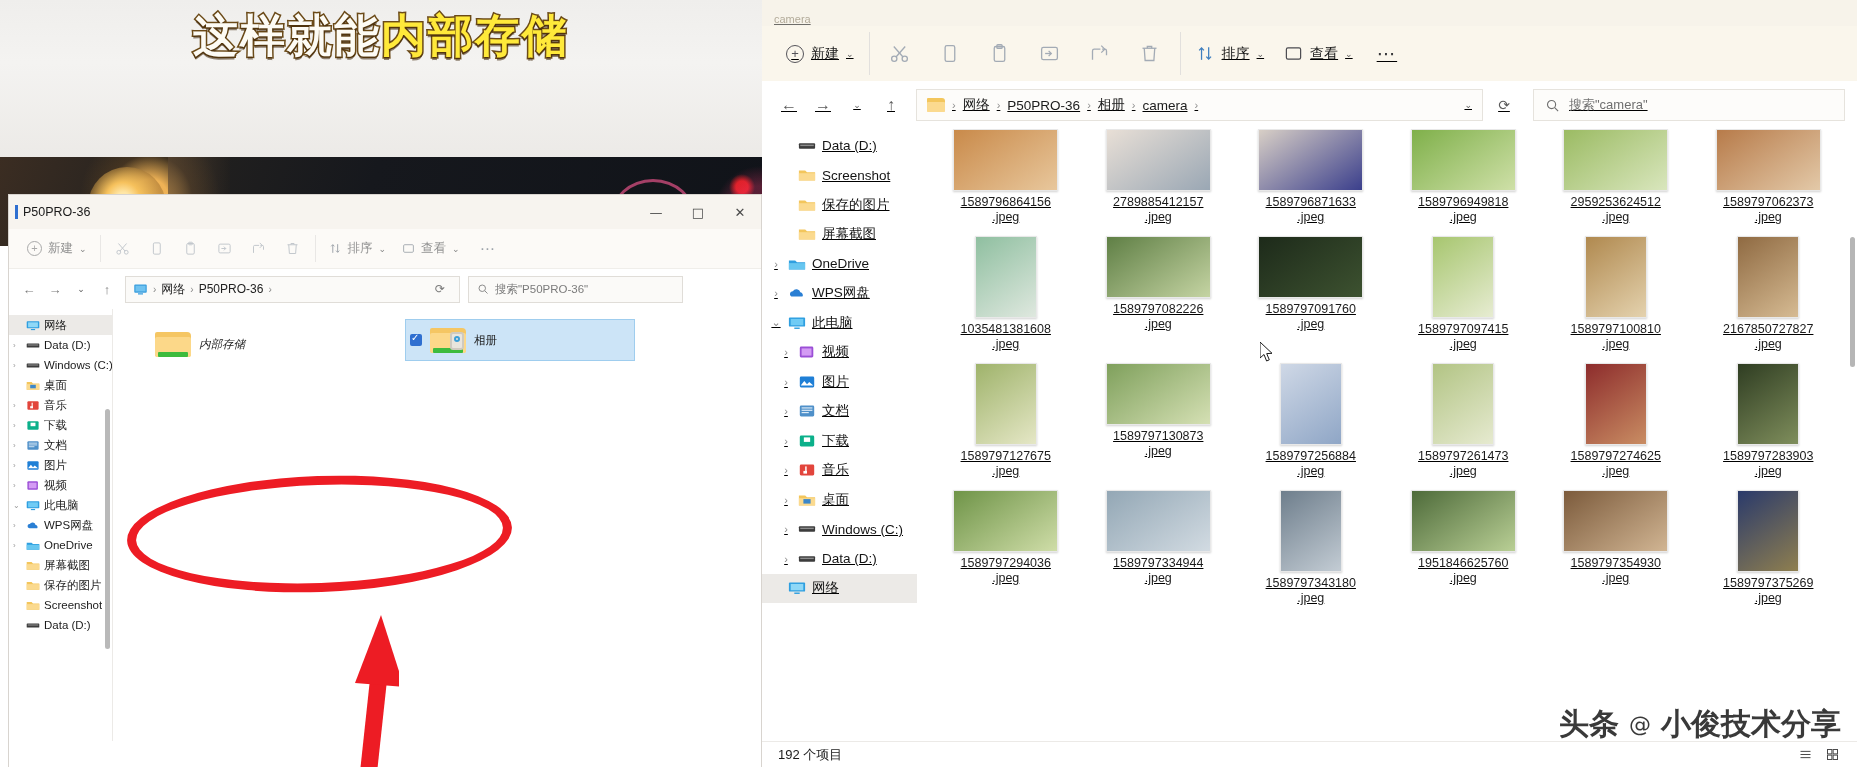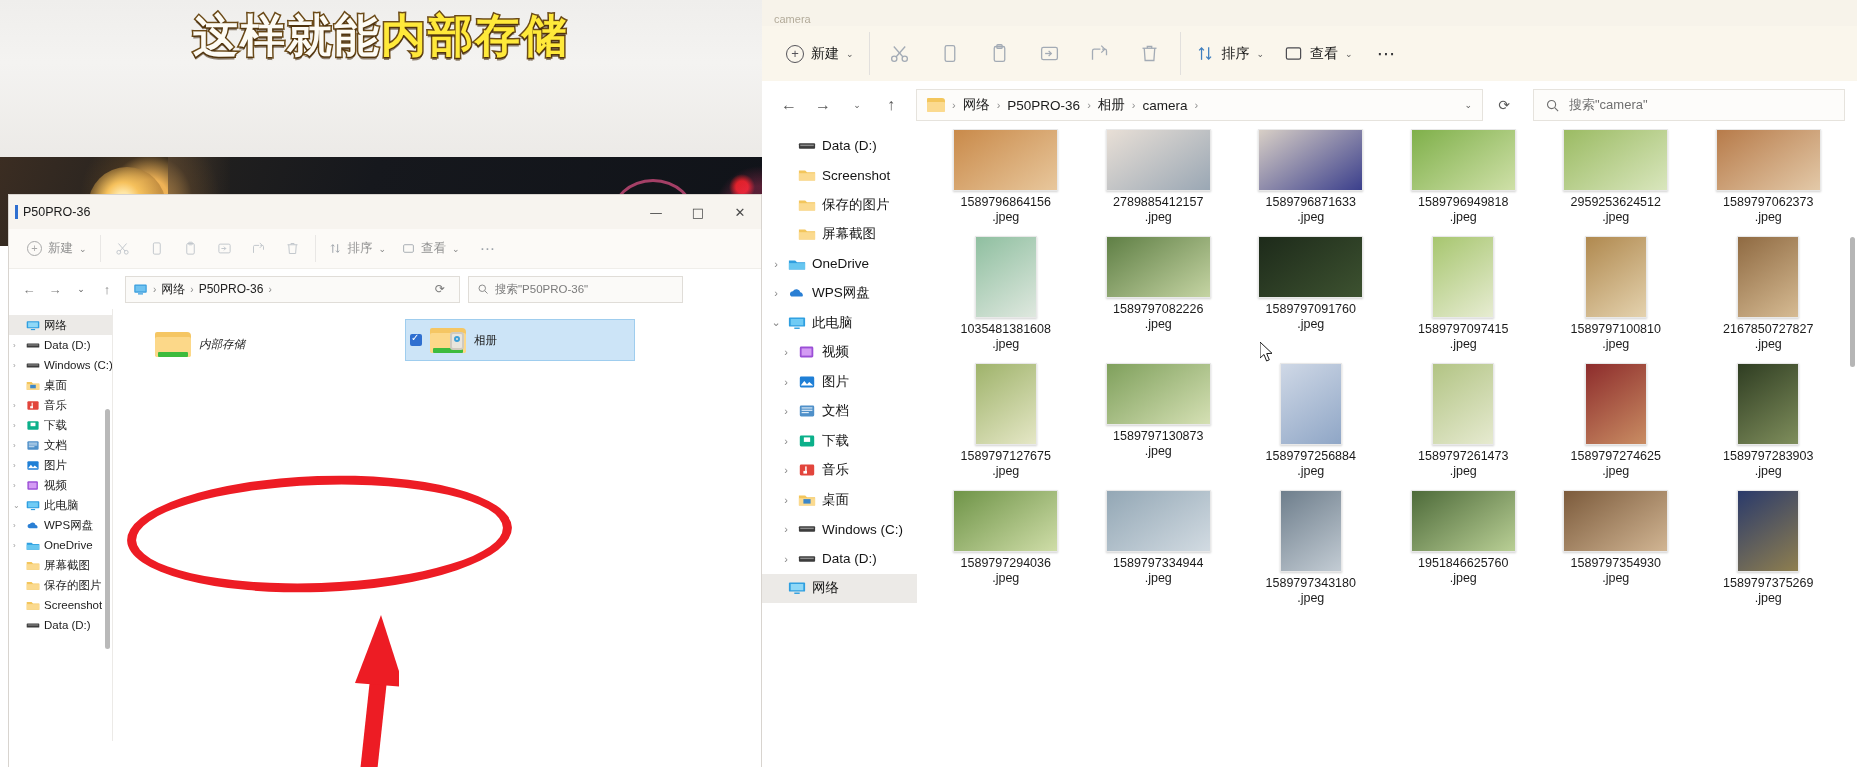--- a/index.html
+++ b/index.html
@@ -153,21 +153,21 @@
   .ellipse {
     position: absolute; left: 118px; top: 281px; width: 385px; height: 116px;
     border: 9px solid #ed1c24; border-radius: 50%;
     transform: rotate(-2deg);
   }
   .arrow { position: absolute; left: 300px; top: 420px; width: 90px; height: 190px; }
 
   
   .win-right {
     position: absolute; left: 762px; top: 0; width: 1095px; height: 767px;
-    background: #ffffff; overflow: hidden;
+    background: #ffffff; overflow: hidden; text-decoration: underline;
   }
   .wr-title {
     height: 26px; background: #f7f3ea;
     display: flex; align-items: flex-end; padding-left: 12px;
   }
   .wr-title .tab {
     font-size: 11px; color: #7a6f57; opacity: .55; padding-bottom: 1px;
   }
   .wr-toolbar {
     height: 55px; background: #faf6ec;
@@ -695,20 +695,36 @@
               </div>
             </div>
           </div>
         <svg class="cursor-arrow" viewBox="0 0 14 20">
           <polygon points="0,0 0,16 4,12.5 6.6,19 9.3,17.8 6.7,11.6 12,11.3" fill="#ffffff" stroke="#1a1a1a" stroke-width="1"></polygon>
         </svg>
         <div class="right-scroll"></div>
       </div>
     </div>
 
+    <div class="statusbar">
+      <span>192 个项目</span>
+      <span class="right">
+        <svg width="17" height="15" viewBox="0 0 24 24" fill="none" stroke="#4a4a4a" stroke-width="1.6">
+            <line x1="4" y1="7" x2="20" y2="7"></line>
+            <line x1="4" y1="12" x2="20" y2="12"></line>
+            <line x1="4" y1="17" x2="20" y2="17"></line>
+          </svg>
+        <svg width="17" height="15" viewBox="0 0 24 24" fill="none" stroke="#4a4a4a" stroke-width="1.6">
+            <rect x="4" y="4" width="7" height="7"></rect>
+            <rect x="13" y="4" width="7" height="7"></rect>
+            <rect x="4" y="13" width="7" height="7"></rect>
+            <rect x="13" y="13" width="7" height="7"></rect>
+          </svg>
+      </span>
+    </div>
   </div>
 
   <div class="win-left">
 
     <div class="wl-title titlebar-row">
       <div class="accentbar"></div>
       <div class="tname">P50PRO-36</div>
       <div class="win-controls">
         <div class="win-btn">—</div>
         <div class="win-btn">□</div>
@@ -975,14 +991,19 @@
         </div>
     </div>
 
     <div class="ellipse"></div>
     <svg class="arrow" viewBox="0 0 90 190">
       <path d="M56 190 L70 60" stroke="#ed1c24" stroke-width="17" fill="none" stroke-linecap="butt"></path>
       <polygon points="72,0 95,72 46,68" fill="#ed1c24"></polygon>
     </svg>
   </div>
 
+  <div class="watermark">
+    <span>头条</span>
+    <span class="at">@</span>
+    <span>小俊技术分享</span>
+  </div>
 
 </div>
 
 </body></html>

